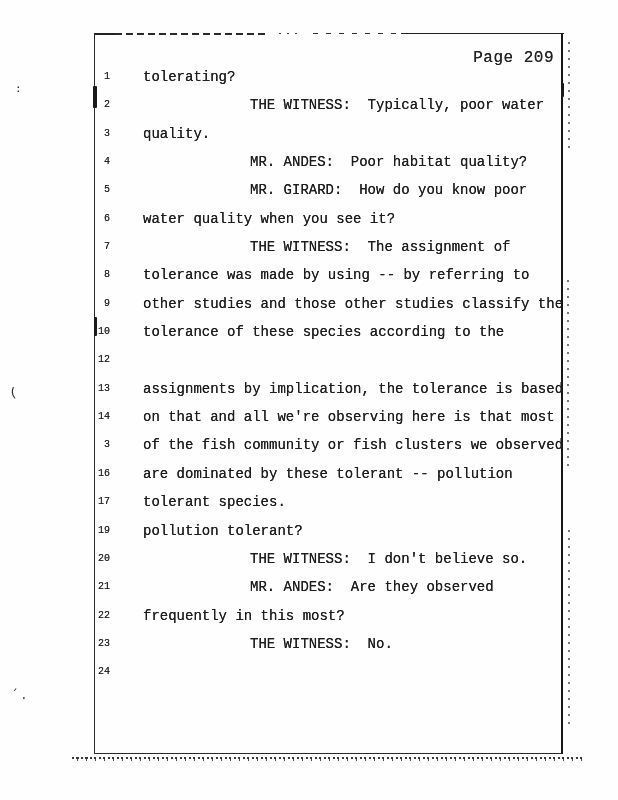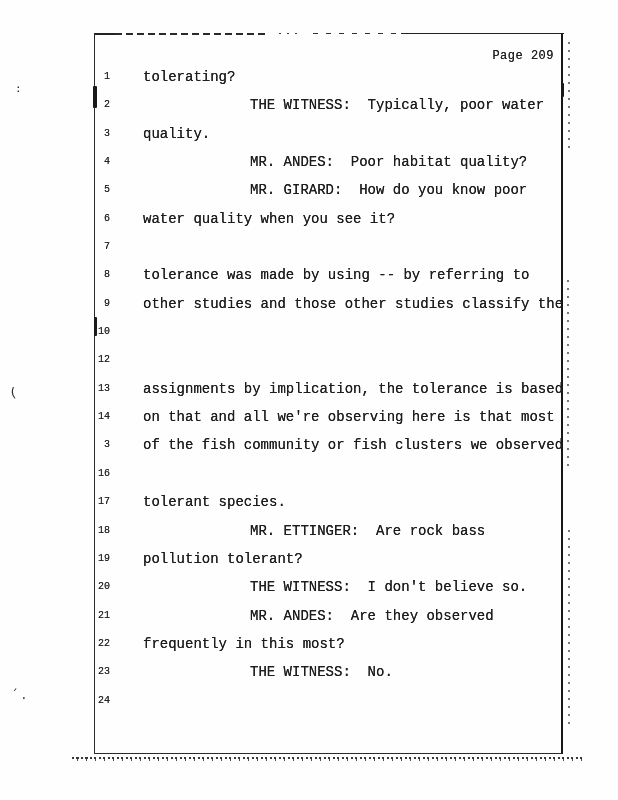--- a/index.html
+++ b/index.html
@@ -30,21 +30,21 @@
   .tb4{left:218px;width:88px;background:repeating-linear-gradient(90deg,#333 0 5px,transparent 5px 13px);height:1px;}
   .tb5{left:306px;width:163px;background:#222;height:1px;}
   
   .blotch{position:absolute;background:#1a1a1a;border-radius:1px;}
   .blotch-a{left:-2px;top:53px;width:4px;height:22px;}
   .blotch-b{left:-1px;top:284px;width:3px;height:19px;}
   .blotch-c{right:-3px;top:50px;width:3px;height:14px;}
   
   .page-num{
     position:absolute;top:16px;right:7px;
-    font-size:12px;letter-spacing:0.5px;
+    font-size:16px;letter-spacing:0.5px;
     color:#222;
     text-shadow:0 0 0.4px rgba(25,25,25,.85);
     white-space:pre;
   }
   
   .lines{position:absolute;left:0;top:30px;width:100%;}
   .t-line{position:relative;height:28.35px;line-height:28.35px;white-space:pre;}
   .l-num{
     position:absolute;left:2px;top:0;width:13px;
     text-align:right;font-size:10px;color:#262626;
@@ -102,31 +102,30 @@
 
     <div class="page-num">Page 209</div>
 
     <div class="lines">
         <div class="t-line"><span class="l-num">1</span><span class="l-text">tolerating?</span></div>
         <div class="t-line"><span class="l-num">2</span><span class="l-text speaker">THE WITNESS:  Typically, poor water</span></div>
         <div class="t-line"><span class="l-num">3</span><span class="l-text">quality.</span></div>
         <div class="t-line"><span class="l-num">4</span><span class="l-text speaker">MR. ANDES:  Poor habitat quality?</span></div>
         <div class="t-line"><span class="l-num">5</span><span class="l-text speaker">MR. GIRARD:  How do you know poor</span></div>
         <div class="t-line"><span class="l-num">6</span><span class="l-text">water quality when you see it?</span></div>
-        <div class="t-line"><span class="l-num">7</span></div>
+        <div class="t-line"><span class="l-num">7</span><span class="l-text speaker">THE WITNESS:  The assignment of</span></div>
         <div class="t-line"><span class="l-num">8</span><span class="l-text">tolerance was made by using -- by referring to</span></div>
         <div class="t-line"><span class="l-num">9</span><span class="l-text">other studies and those other studies classify the</span></div>
-        <div class="t-line"><span class="l-num">10</span></div>
+        <div class="t-line"><span class="l-num">10</span><span class="l-text">tolerance of these species according to the</span></div>
         <div class="t-line"><span class="l-num">12</span></div>
         <div class="t-line"><span class="l-num">13</span><span class="l-text">assignments by implication, the tolerance is based</span></div>
         <div class="t-line"><span class="l-num">14</span><span class="l-text">on that and all we're observing here is that most</span></div>
         <div class="t-line"><span class="l-num">3</span><span class="l-text">of the fish community or fish clusters we observed</span></div>
-        <div class="t-line"><span class="l-num">16</span></div>
+        <div class="t-line"><span class="l-num">16</span><span class="l-text">are dominated by these tolerant -- pollution</span></div>
         <div class="t-line"><span class="l-num">17</span><span class="l-text">tolerant species.</span></div>
-        <div class="t-line"><span class="l-num">18</span><span class="l-text speaker">MR. ETTINGER:  Are rock bass</span></div>
         <div class="t-line"><span class="l-num">19</span><span class="l-text">pollution tolerant?</span></div>
         <div class="t-line"><span class="l-num">20</span><span class="l-text speaker">THE WITNESS:  I don't believe so.</span></div>
         <div class="t-line"><span class="l-num">21</span><span class="l-text speaker">MR. ANDES:  Are they observed</span></div>
         <div class="t-line"><span class="l-num">22</span><span class="l-text">frequently in this most?</span></div>
         <div class="t-line"><span class="l-num">23</span><span class="l-text speaker">THE WITNESS:  No.</span></div>
         <div class="t-line"><span class="l-num">24</span><span class="l-text"></span></div>
       </div>
   </div>
 
   <div class="speckle-bottom"></div>

